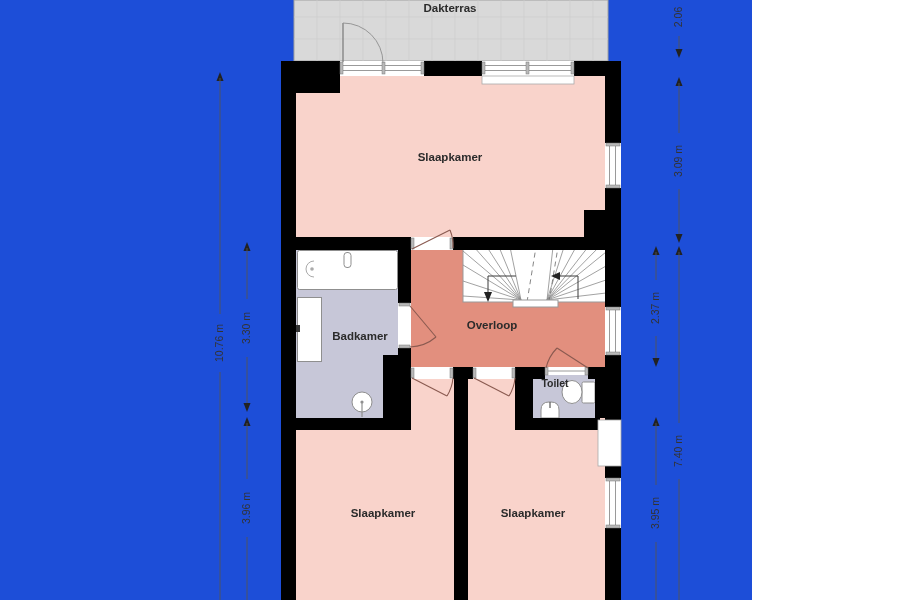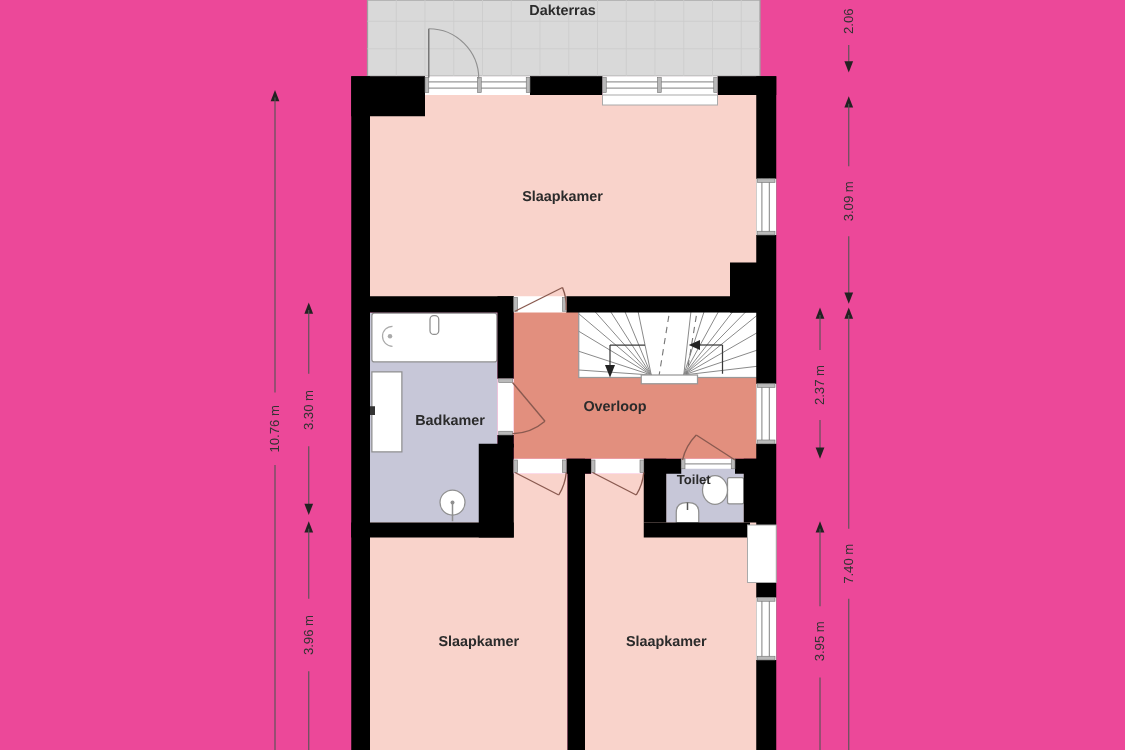--- a/index.html
+++ b/index.html
@@ -1,16 +1,16 @@
 <!DOCTYPE html>
 <html><head>
 <meta charset="utf-8">
 <style>
   html,body{margin:0;padding:0;background:#ffffff;}
-  .stage{position:relative;width:900px;height:600px;background:#ec4899;overflow:hidden;
+  .stage{position:relative;width:752px;height:600px;background:#1d4ed8;overflow:hidden;
          font-family:"Liberation Sans","DejaVu Sans",sans-serif;}
   svg text{font-family:"Liberation Sans","DejaVu Sans",sans-serif;}
   .room-label{font-size:11.5px;font-weight:bold;fill:#2b2b2b;}
   .dim-label{font-size:10.5px;fill:#333;}
   .wall{fill:#000;}
   .frame{stroke:#9a9a9a;stroke-width:1;fill:none;}
   .fixture{fill:#fff;stroke:#8f8f8f;stroke-width:1;}
   .swing{stroke:#8a5a50;stroke-width:1.1;fill:none;}
   .dimline{stroke:#555;stroke-width:0.9;}
   .dimarrow{fill:#222;}

